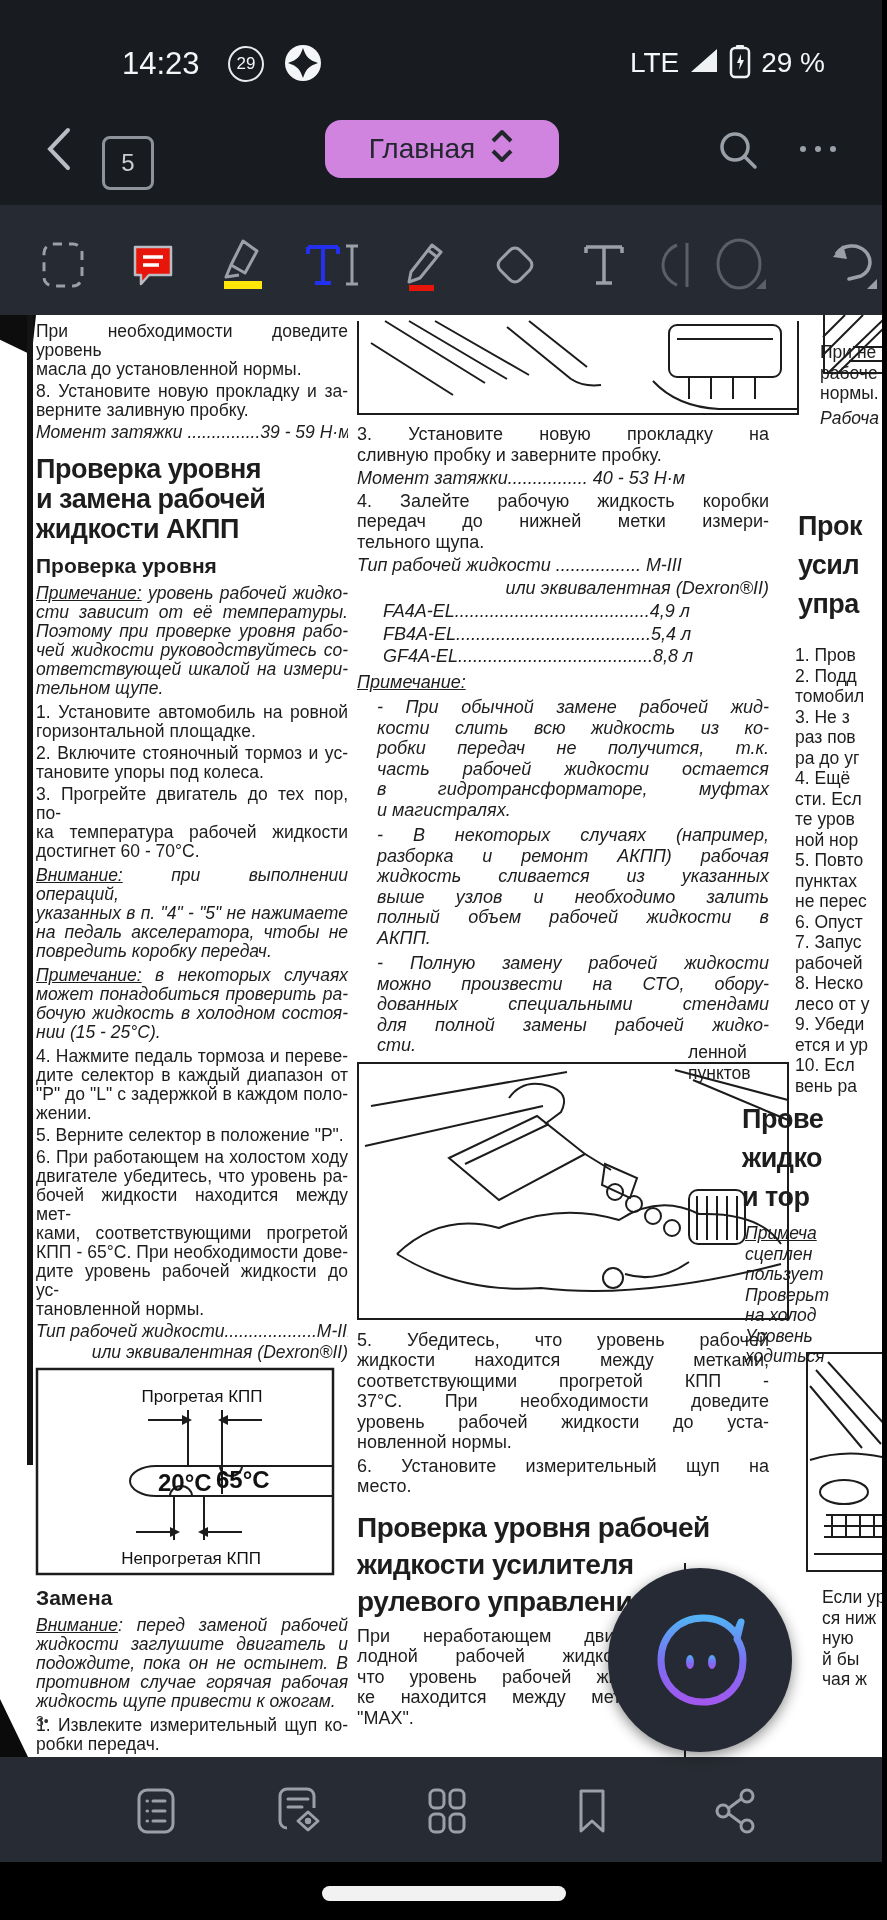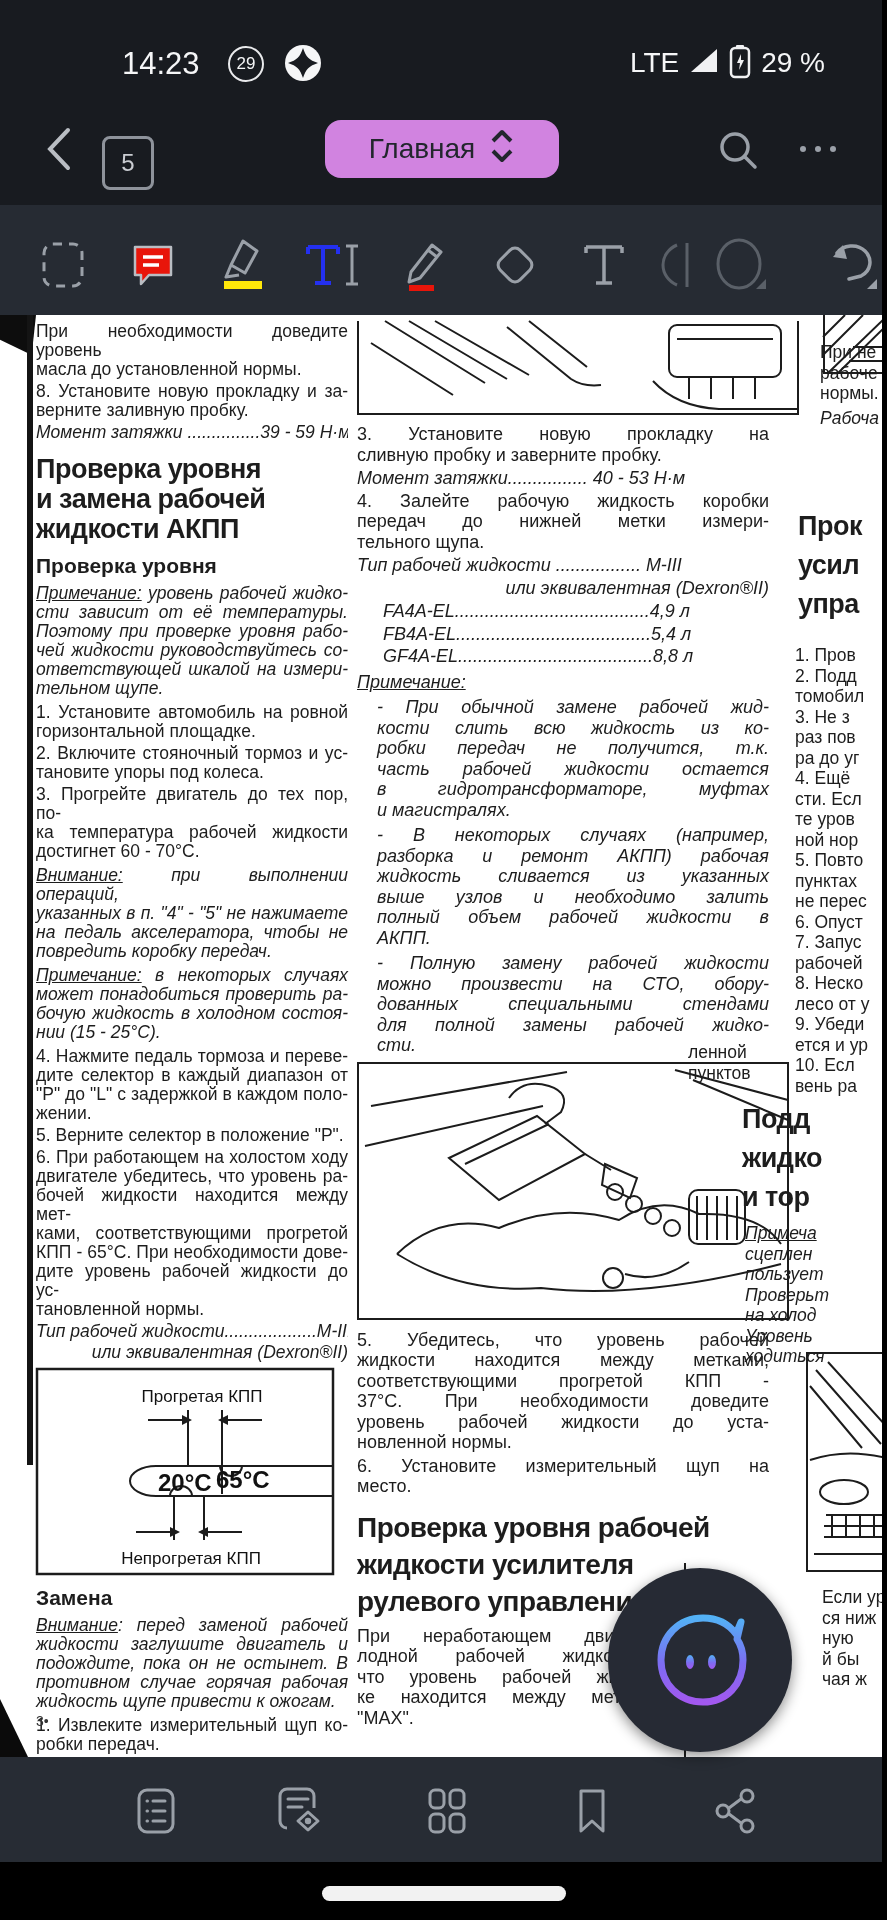--- a/index.html
+++ b/index.html
@@ -476,21 +476,21 @@
         </div>
       </div>
     <div class="rc rc5">
         <div class="blk b-frag">
           <div class="ln">ленной</div>
           <div class="ln">пунктов</div>
         </div>
       </div>
     <div class="rc rc6">
         <div class="blk b-h1f">
-          <div class="ln">Подд</div>
+          <div class="ln">Прове</div>
           <div class="ln">жидко</div>
           <div class="ln">и тор</div>
         </div>
       </div>
     <div class="rc rc7">
         <div class="blk b-frag it">
           <div class="ln"><span class="u">Примеча</span></div>
           <div class="ln">сцеплен</div>
           <div class="ln">пользует</div>
           <div class="ln">Проверьт</div>

